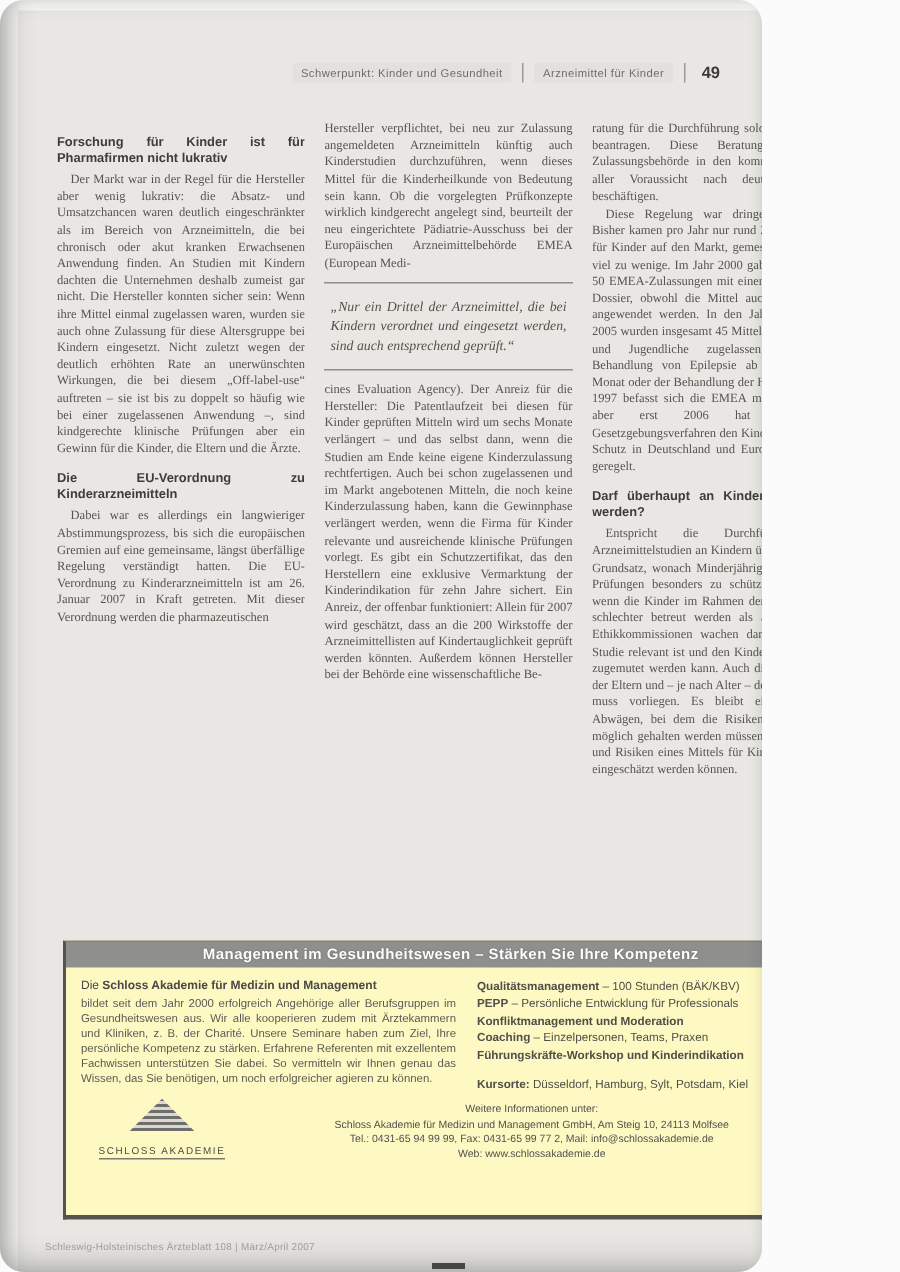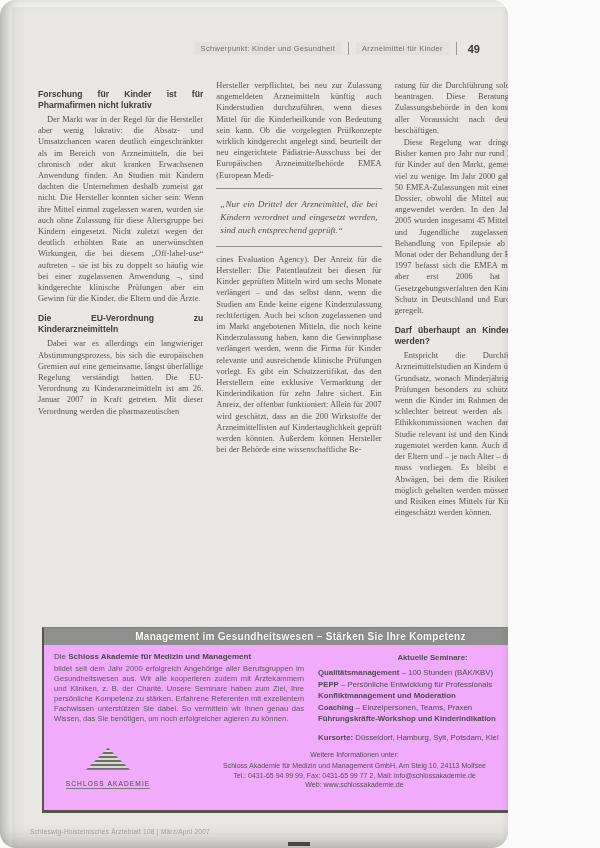--- a/index.html
+++ b/index.html
@@ -24,21 +24,21 @@
   .cols{position:absolute;top:80px;left:38px;width:522px;height:543px;display:flex;gap:13px;}
   .col{flex:1;overflow:hidden;text-align:justify;font-size:8.4px;line-height:11.2px;}
   .col p{margin:0 0 1px 0;}
   .col p.ind{text-indent:9px;}
   .col h3{font-family:"Liberation Sans",sans-serif;font-size:8.6px;line-height:10.5px;
     color:#3e3d39;margin:9px 0 4px 0;}
   .quote{margin:7px 0;padding:9px 4px;border-top:1px solid #8f8e89;border-bottom:1px solid #8f8e89;
     font-style:italic;font-size:9.2px;line-height:13px;color:#525149;}
 
   
-  .ad{position:absolute;left:42px;top:627px;width:516px;height:186px;background:#f0abfc;
+  .ad{position:absolute;left:42px;top:627px;width:516px;height:186px;background:#fef9c3;
     border:1px solid #82817c;border-left:2px solid #55544f;border-bottom:3px solid #55544f;
     font-family:"Liberation Sans",sans-serif;box-sizing:border-box;}
   .ad-title{height:17px;line-height:17px;background:#8f8f8d;color:#ffffff;font-weight:bold;
     font-size:10px;text-align:center;letter-spacing:.3px;text-shadow:0 0 1px #5a5a58;}
   .ad-body{display:flex;gap:14px;padding:7px 10px 4px 10px;}
   .ad-left{flex:0 0 250px;}
   .ad-intro-line{font-size:8px;color:#4a4945;margin-bottom:3px;}
   .b{font-weight:bold;text-align:center;}
   .ad-p{margin:0;font-size:7.6px;line-height:10px;text-align:justify;color:#5b5a55;}
   .ad-right{flex:1;font-size:7.8px;line-height:11.4px;color:#4f4e49;}
@@ -95,21 +95,20 @@
   </div>
 
   <div class="ad">
     <div class="ad-title">Management im Gesundheitswesen – Stärken Sie Ihre Kompetenz</div>
     <div class="ad-body">
       <div class="ad-left">
         <div class="ad-intro-line"><span>Die </span><span class="b">Schloss Akademie für Medizin und Management</span></div>
         <p class="ad-p">bildet seit dem Jahr 2000 erfolgreich Angehörige aller Berufsgruppen im Gesundheitswesen aus. Wir alle kooperieren zudem mit Ärztekammern und Kliniken, z. B. der Charité. Unsere Seminare haben zum Ziel, Ihre persönliche Kompetenz zu stärken. Erfahrene Referenten mit exzellentem Fachwissen unterstützen Sie dabei. So vermitteln wir Ihnen genau das Wissen, das Sie benötigen, um noch erfolgreicher agieren zu können.</p>
       </div>
       <div class="ad-right">
-        <div class="b semhead">Aktuelle Seminare:</div>
         <div><span class="b">Qualitätsmanagement</span><span> – 100 Stunden (BÄK/KBV)</span></div>
         <div><span class="b">PEPP</span><span> – Persönliche Entwicklung für Professionals</span></div>
         <div><span class="b">Konfliktmanagement und Moderation</span><span></span></div>
         <div><span class="b">Coaching</span><span> – Einzelpersonen, Teams, Praxen</span></div>
         <div><span class="b">Führungskräfte-Workshop und Kinderindikation</span><span></span></div>
         <div class="kursorte"><span class="b">Kursorte:</span><span> Düsseldorf, Hamburg, Sylt, Potsdam, Kiel</span></div>
       </div>
     </div>
     <div class="ad-bottom">
       <div class="logo">

